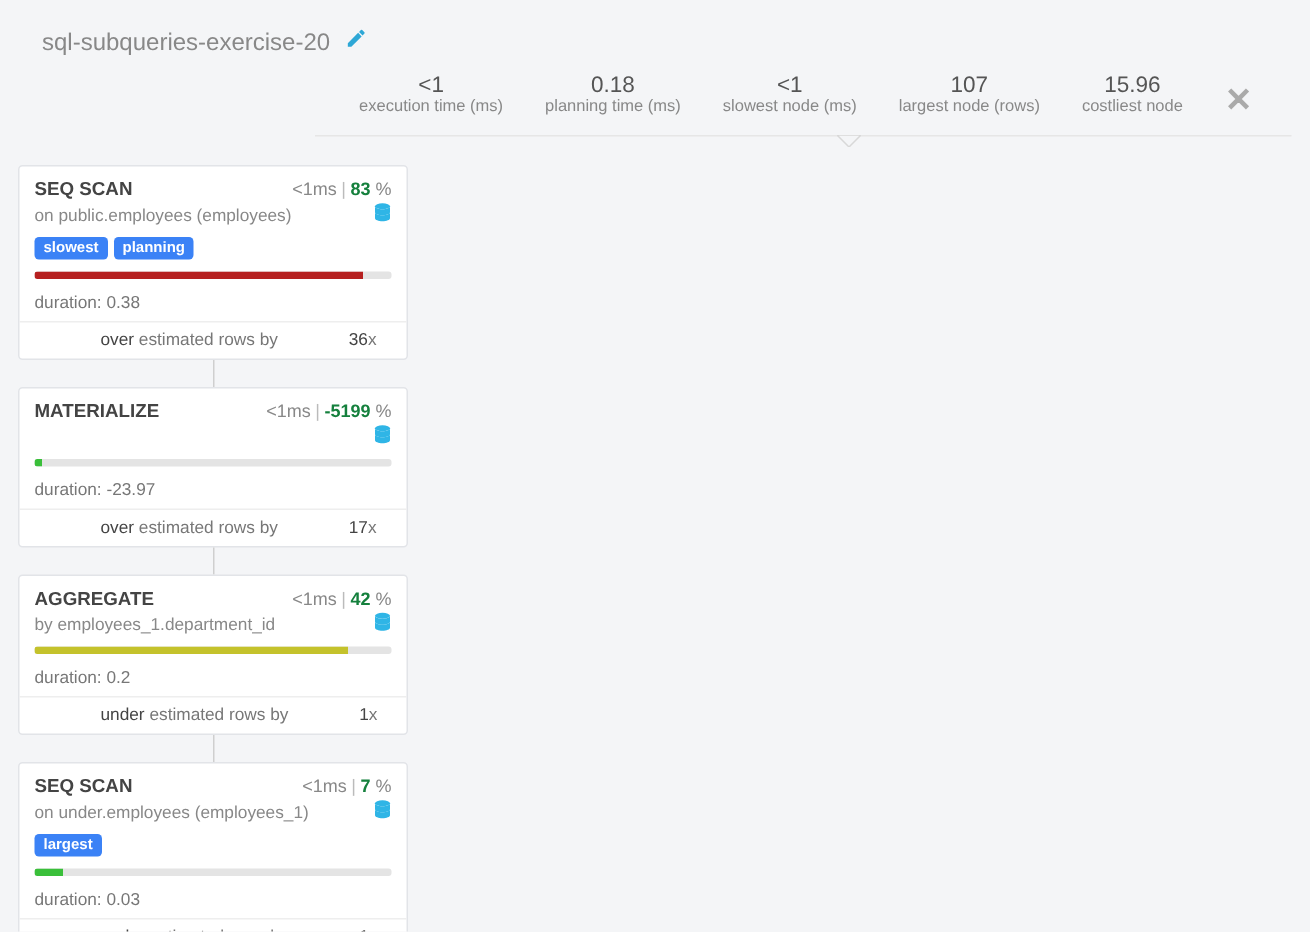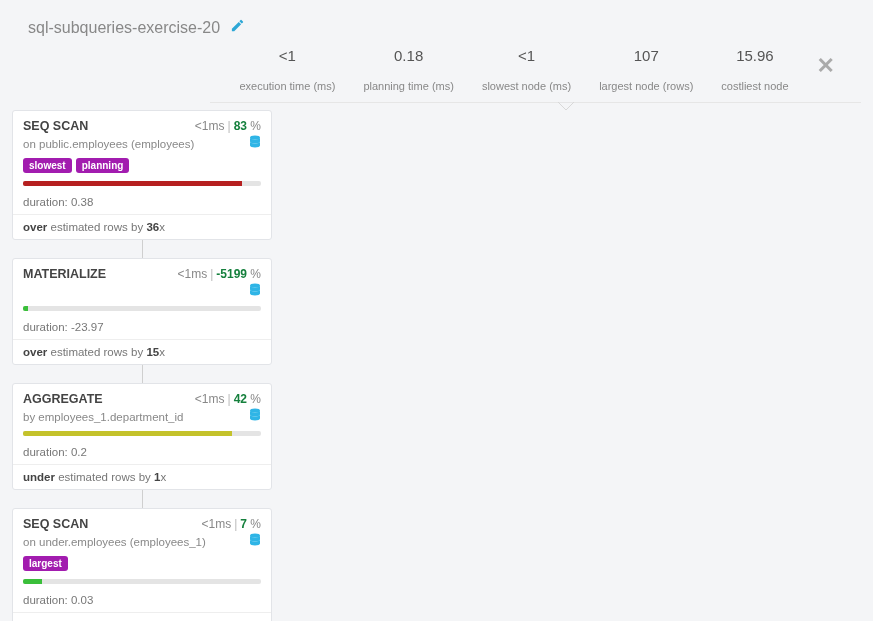--- a/index.html
+++ b/index.html
@@ -42,21 +42,21 @@
     padding: 0 14px;
     min-width: 95px;
   }
   .stat .val {
     font-size: 15px;
     color: #555;
   }
   .stat .lbl {
     font-size: 11px;
     color: #888;
-    margin-top: 16px;
+    margin-top: 0;
   }
   .close-x {
     font-size: 22px;
     color: #aaa;
     cursor: pointer;
     padding: 6px 6px 0 14px;
     font-weight: bold;
   }
   .pointer-down {
     position: absolute;
@@ -112,21 +112,21 @@
     display:flex;
     justify-content:space-between;
     align-items:center;
   }
   .db-icon {
     color:#2fb5e6;
     font-size:13px;
   }
   .tags { padding: 2px 10px 6px 10px; display:flex; gap:4px;}
   .tag {
-    background: #a21caf;
+    background: #3b82f6;
     color: #fff;
     font-size: 10px;
     padding: 2px 6px;
     border-radius: 3px;
     font-weight:600;
   }
   .bar-wrap {
     margin: 2px 10px 4px 10px;
     height: 5px;
     background: #e4e4e4;
@@ -136,21 +136,21 @@
   .bar-fill { height:100%; }
   .bar-red { background:#b62020; }
   .bar-olive { background:#c4c22b; }
   .bar-green { background:#3abf3a; }
   .divider { border-top:1px solid #eee; }
   .row {
     padding: 6px 10px;
     font-size: 11.5px;
     color:#777;
   }
-  .row b { color:#444; font-weight:700;}
+  .row b { color:#444; font-weight:400;margin-left:44px;}
 </style>
 </head>
 <body>
 
 <div class="title-bar">
   <span class="title-text">sql-subqueries-exercise-20</span>
   <span class="edit-icon">
     <svg width="15" height="15" viewBox="0 0 24 24" fill="currentColor">
         <path d="M3 17.25V21h3.75l11-11-3.75-3.75-11 11zM20.7 7.04a1 1 0 0 0 0-1.41l-2.34-2.34a1 1 0 0 0-1.41 0L15 5.24l3.75 3.75 1.95-1.95z"></path>
       </svg>
@@ -234,21 +234,21 @@
             <path d="M2 5v8c0 2.2 4.5 4 10 4s10-1.8 10-4V5c0 2.2-4.5 4-10 4S2 7.2 2 5z"></path>
             <path d="M2 13v8c0 2.2 4.5 4 10 4s10-1.8 10-4v-8c0 2.2-4.5 4-10 4S2 15.2 2 13z"></path>
           </svg>
       </span>
     </div>
     <div class="bar-wrap">
         <div class="bar-fill bar-green" style="width:2%"></div>
       </div>
     <div class="row">duration: -23.97</div>
     <div class="divider"></div>
-    <div class="row"><b>over</b><span> estimated rows by </span><b>15</b><span>x</span></div>
+    <div class="row"><b>over</b><span> estimated rows by </span><b>17</b><span>x</span></div>
   </div>
 
   <div class="connector"></div>
 
   <div class="node">
     <div class="head">
       <span class="op">AGGREGATE</span>
       <span class="timing">
         <span>&lt;1ms</span><span class="sep">|</span><span class="pct">42</span> %
       </span>

